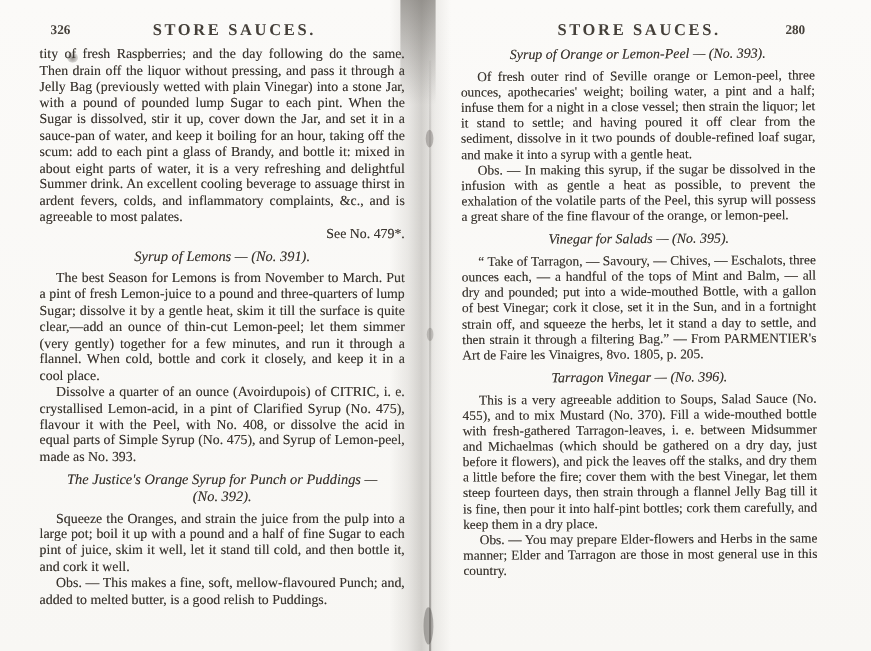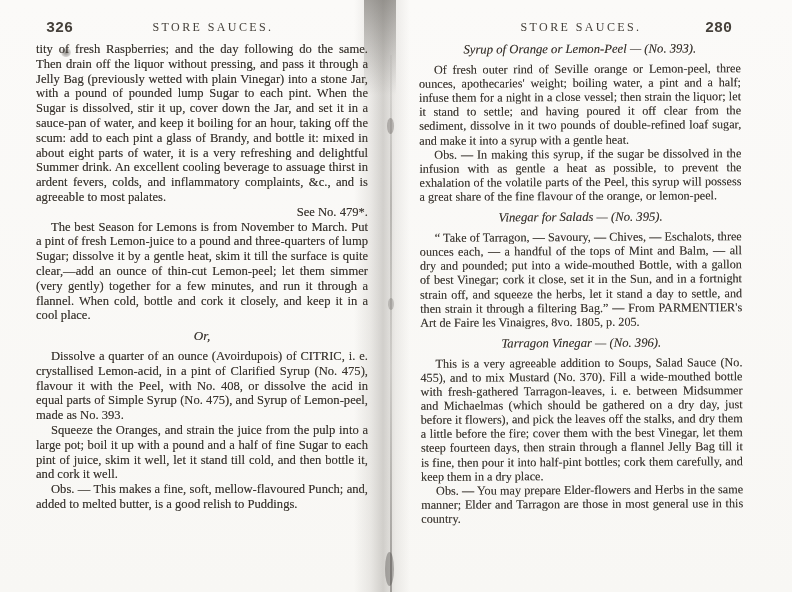--- a/index.html
+++ b/index.html
@@ -8,26 +8,26 @@
     background:#fcfcfa;
     font-family:"Liberation Serif", serif;
   }
   .scan { position:absolute; inset:0; background:linear-gradient(180deg,#fbfaf8,#f8f7f4); }
   .page { position:absolute; top:0; height:592px; color:#3a352f; }
   .page.left  { left:0;   width:378px; }
   .page.right { left:404px; width:388px; }
 
   .head { position:absolute; top:20px; left:0; right:0; height:16px; }
   .runhead {
-    position:absolute; text-align:center; font-size:12px; font-weight:normal;
+    position:absolute; text-align:center; font-size:15px; font-weight:bold;
     letter-spacing:2.4px; color:#45403a;
   }
   .left .runhead  { left:60px; right:12px; }
   .right .runhead { left:16px; width:322px; }
-  .pagenum { position:absolute; font-size:15px; font-weight:bold; color:#45403a;font-family:Liberation Mono, monospace; }
+  .pagenum { position:absolute; font-size:12px; font-weight:bold; color:#45403a; }
   .left  .pagenum { left:46px; top:0; }
   .right .pagenum { right:60px; top:0; }
 
   .body { position:absolute; text-align:justify; text-shadow:0 0 0.5px rgba(58,53,47,0.55); }
   .left  .body { left:36px; top:42px; width:332px; font-size:12.6px; line-height:14.8px; }
   .right .body { left:16px; top:40px; width:322px; font-size:12.2px; line-height:14.1px;
                  transform:rotate(-0.3deg); transform-origin:50% 50%; }
 
   p { margin:0; }
   .indent { text-indent:15px; }
@@ -70,23 +70,24 @@
 <div class="scan">
 
   <div class="page left">
     <div class="head">
       <span class="pagenum">326</span>
       <span class="runhead">STORE SAUCES.</span>
     </div>
     <div class="body">
       <p class="para">tity of fresh Raspberries; and the day following do the same.  Then drain off the liquor without pressing, and pass it through a Jelly Bag (previously wetted with plain Vinegar) into a stone Jar, with a pound of pounded lump Sugar to each pint.  When the Sugar is dissolved, stir it up, cover down the Jar, and set it in a sauce-pan of water, and keep it boiling for an hour, taking off the scum: add to each pint a glass of Brandy, and bottle it: mixed in about eight parts of water, it is a very refreshing and delightful Summer drink.  An excellent cooling beverage to assuage thirst in ardent fevers, colds, and inflammatory complaints, &amp;c., and is agreeable to most palates.</p>
       <p class="line">See No. 479*.</p>
+      <div class="heading">Syrup of Lemons — (No. 391).</div>
       <p class="para indent">The best Season for Lemons is from November to March. Put a pint of fresh Lemon-juice to a pound and three-quarters of lump Sugar; dissolve it by a gentle heat, skim it till the surface is quite clear,—add an ounce of thin-cut Lemon-peel; let them simmer (very gently) together for a few minutes, and run it through a flannel.  When cold, bottle and cork it closely, and keep it in a cool place.</p>
-      <div class="heading">Or,</div>
       <p class="para indent">Dissolve a quarter of an ounce (Avoirdupois) of CITRIC, i. e. crystallised Lemon-acid, in a pint of Clarified Syrup (No. 475), flavour it with the Peel, with No. 408, or dissolve the acid in equal parts of Simple Syrup (No. 475), and Syrup of Lemon-peel, made as No. 393.</p>
+      <div class="heading">The Justice's Orange Syrup for Punch or Puddings — (No. 392).</div>
       <p class="para indent">Squeeze the Oranges, and strain the juice from the pulp into a large pot; boil it up with a pound and a half of fine Sugar to each pint of juice, skim it well, let it stand till cold, and then bottle it, and cork it well.</p>
       <p class="para indent"><span class="obs-lead">Obs.</span><span> — This makes a fine, soft, mellow-flavoured Punch; and, added to melted butter, is a good relish to Puddings.</span></p>
     </div>
     <div class="smudge"></div>
   </div>
 
   <div class="gutter"></div>
   <div class="gutter-top"></div>
   <div class="crease"></div>
   <div class="blob b1"></div>

